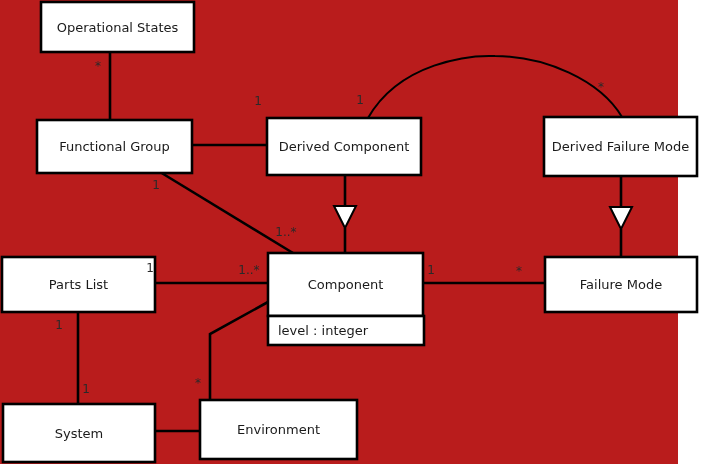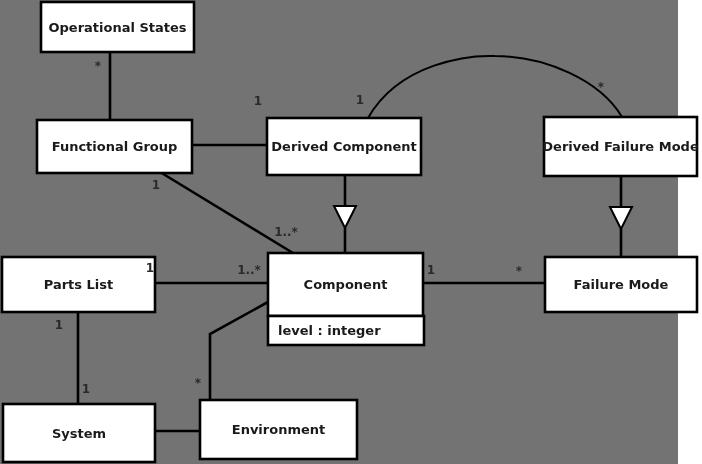--- a/index.html
+++ b/index.html
@@ -10,22 +10,21 @@
   body {
     width: 702px;
     height: 464px;
     overflow: hidden;
     font-family: "DejaVu Sans", sans-serif;
   }
   #diagram-root {
     position: relative;
     width: 678px;
     height: 464px;
-    background: #737373;
-    font-weight: bold;
+    background: #b91c1c;
   }
   svg.diagram-canvas {
     display: block;
     width: 702px;
     height: 464px;
   }
   .class-box-rect {
     fill: #ffffff;
     stroke: #000000;
     stroke-width: 2.6;

